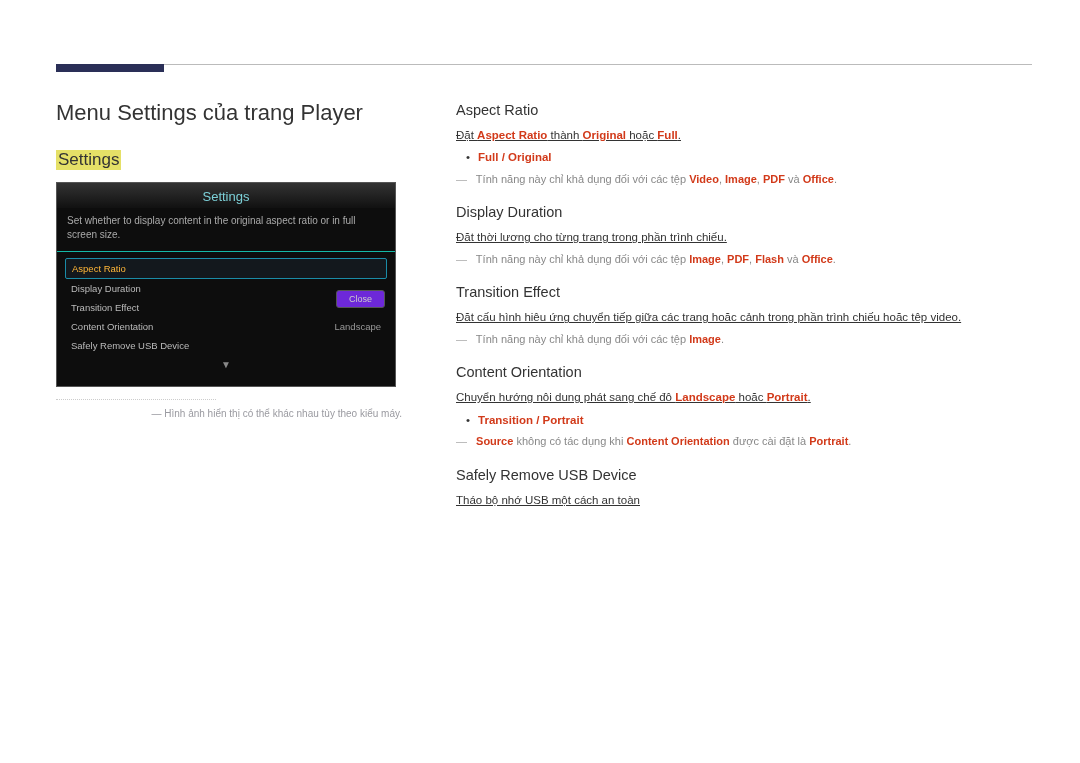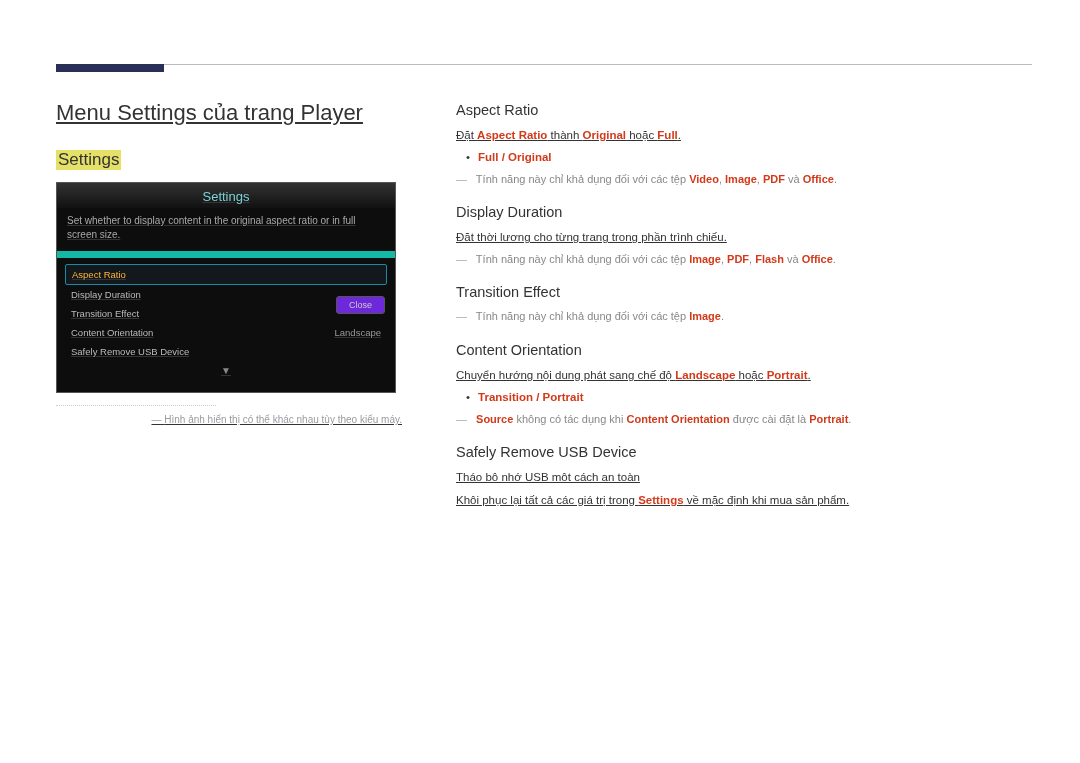--- a/index.html
+++ b/index.html
@@ -25,21 +25,20 @@
     top: 64px;
     width: 108px;
     height: 8px;
     background: #2a2f57;
   }
   .left-col {
     position: absolute;
     left: 56px;
     top: 100px;
     width: 346px;
-    text-decoration: underline;
   }
   .page-title {
     font-size: 22px;
     font-weight: 400;
     color: #333;
     margin-bottom: 24px;
   }
   .section-highlight {
     display: inline-block;
     font-size: 17px;
@@ -60,21 +59,21 @@
     color: #7cd0d8;
     font-size: 13px;
     padding: 6px 0 4px 0;
     background: linear-gradient(#333, #111);
   }
   .device-sub {
     padding: 6px 10px 10px 10px;
     color: #aaa;
     line-height: 1.35;
     font-size: 10px;
-    border-bottom: 7px solid #14b8a6;
+    border-bottom: 1px solid #14b8a6;
   }
   .device-body {
     padding: 6px 8px 10px 8px;
     position: relative;
   }
   .menu-list { list-style: none; }
   .menu-list li {
     padding: 4px 6px;
     color: #bbb;
     font-size: 9.5px;
@@ -219,33 +218,31 @@
     <span>Tính năng này chỉ khả dụng đối với các tệp </span><span class="hl-n">Video</span><span>, </span><span class="hl-n">Image</span><span>, </span><span class="hl-n">PDF</span><span> và </span><span class="hl-n">Office</span><span>.</span>
   </div>
 
   <div class="sec-heading">Display Duration</div>
   <div class="body-text">Đặt thời lượng cho từng trang trong phần trình chiếu.</div>
   <div class="dash-row">
     <span>Tính năng này chỉ khả dụng đối với các tệp </span><span class="hl-n">Image</span><span>, </span><span class="hl-n">PDF</span><span>, </span><span class="hl-n">Flash</span><span> và </span><span class="hl-n">Office</span><span>.</span>
   </div>
 
   <div class="sec-heading">Transition Effect</div>
+  <div class="body-text">Đặt cấu hình hiệu ứng chuyển tiếp giữa các trang hoặc cảnh trong phần trình chiếu hoặc tệp video.</div>
   <div class="dash-row">
     <span>Tính năng này chỉ khả dụng đối với các tệp </span><span class="hl-n">Image</span><span>.</span>
   </div>
 
   <div class="sec-heading">Content Orientation</div>
   <div class="body-text">
     <span>Chuyển hướng nội dung phát sang chế độ </span><span class="hl">Landscape</span><span> hoặc </span><span class="hl">Portrait</span><span>.</span>
   </div>
   <div class="bullet-row"><span class="hl">Transition / Portrait</span></div>
   <div class="dash-row">
     <span class="hl-n">Source</span><span> không có tác dụng khi </span><span class="hl-n">Content Orientation</span><span> được cài đặt là </span><span class="hl-n">Portrait</span><span>.</span>
   </div>
 
   <div class="sec-heading">Safely Remove USB Device</div>
   <div class="body-text">Tháo bộ nhớ USB một cách an toàn</div>
 
-  <div class="body-text">
-    <span>Khôi phục lại tất cả các giá trị trong </span><span class="hl">Settings</span><span> về mặc định khi mua sản phẩm.</span>
-  </div>
 
 </div>
 
 </body></html>

